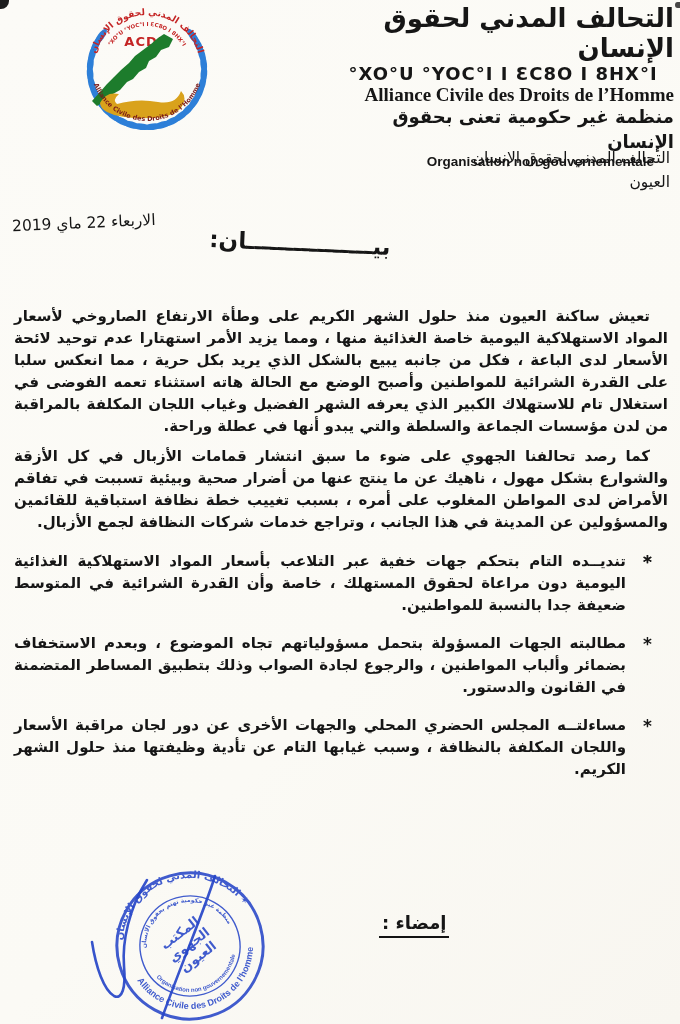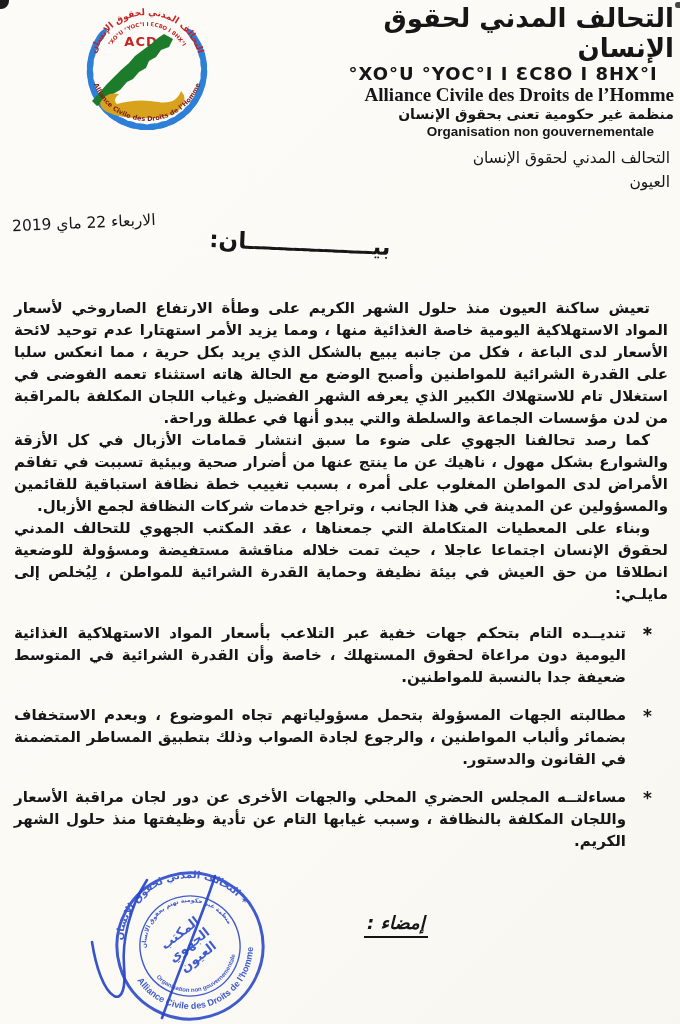--- a/index.html
+++ b/index.html
@@ -13,38 +13,38 @@
   
   .artifact{ position:absolute; background:#1c1c1c; }
   .artifact.tl{ left:0; top:0; width:9px; height:9px; border-radius:0 0 90% 0; }
   .artifact.tr{ right:0; top:2px; width:5px; height:6px; border-radius:50% 0 0 50%; opacity:.8; }
   
   .logo{ position:absolute; left:50px; top:6px; width:195px; height:132px; }
   .hdr{ position:absolute; right:6px; top:4px; width:352px; text-align:right; direction:rtl; }
   .hdr .title{ font-size:26px; font-weight:bold; letter-spacing:0; line-height:1.15; }
   .hdr .tifinagh{ direction:ltr; font-size:18px; font-weight:bold; letter-spacing:1px; text-align:center; padding-left:10px; line-height:1.1; }
   .hdr .fr{ direction:ltr; font-family:"Liberation Serif", serif; font-weight:bold; font-size:19px; text-align:right; line-height:1.15; }
-  .hdr .sub-ar{ font-size:14px; font-weight:bold; line-height:1.35;text-align:right; }
+  .hdr .sub-ar{ font-size:18px; font-weight:bold; line-height:1.35;text-align:right; }
   .hdr .sub-fr{ direction:ltr; font-family:"Liberation Sans", sans-serif; font-weight:bold; font-size:13.5px; text-align:right; padding-left:2px; padding-right:20px; line-height:1.2; }
   
   .address{ position:absolute; right:10px; top:146px; direction:rtl; text-align:right; font-size:15.5px; line-height:1.55; font-weight:400; }
   .date{ position:absolute; left:12px; top:214px; direction:rtl; font-size:15.5px; transform:rotate(-2.5deg); }
   
   .bayan{ position:absolute; left:165px; top:230px; width:270px; text-align:center; direction:rtl;
           font-size:23px; font-weight:bold; transform:rotate(2.5deg); }
   
   .body{ position:absolute; left:14px; right:12px; top:297px; direction:rtl; text-align:justify;
          font-size:15px; font-weight:bold; line-height:22px; }
-  .body p{ text-indent:18px; }
+  .body p{ text-indent:18px;margin-top:8px; }
   .bullets{ margin-top:17px; }
   .bullet{ position:relative; padding-right:42px; margin-bottom:16px; }
   .bullet .mark{ position:absolute; right:16px; top:1px; font-size:17px; font-weight:bold; }
   
-  .sign-label{ position:absolute; left:364px; top:912px; direction:rtl; font-size:18px; font-weight:bold;
-               border-bottom:2.5px solid #131313; padding:0 3px 3px 3px;font-style:italic; }
+  .sign-label{ position:absolute; left:379px; top:912px; direction:rtl; font-size:18px; font-weight:bold;
+               border-bottom:2.5px solid #131313; padding:0 3px 3px 3px; }
   .stamp{ position:absolute; left:112px; top:868px; width:156px; height:156px;
           transform:rotate(-16deg); opacity:.88; }
   .signature-svg{ position:absolute; left:52px; top:862px; width:270px; height:162px; }
 </style>
 </head>
 <body>
 
 <div class="page">
 
   <div class="artifact tl"></div>
@@ -112,21 +112,20 @@
     <div>العيون</div>
   </div>
 
   <div class="date">الاربعاء 22 ماي 2019</div>
 
   <div class="bayan">بيــــــــــــــــان:</div>
 
   <div class="body">
     <p>تعيش ساكنة العيون منذ حلول الشهر الكريم على وطأة الارتفاع الصاروخي لأسعار المواد الاستهلاكية اليومية خاصة الغذائية منها ، ومما يزيد الأمر استهتارا عدم توحيد لائحة الأسعار لدى الباعة ، فكل من جانبه يبيع بالشكل الذي يريد بكل حرية ، مما انعكس سلبا على القدرة الشرائية للمواطنين وأصبح الوضع  مع الحالة هاته استثناء تعمه الفوضى في استغلال تام للاستهلاك الكبير الذي يعرفه الشهر الفضيل وغياب اللجان المكلفة بالمراقبة من لدن مؤسسات الجماعة والسلطة والتي يبدو أنها في عطلة وراحة.</p>
     <p>كما رصد تحالفنا الجهوي على ضوء ما سبق انتشار قمامات الأزبال في كل الأزقة والشوارع بشكل مهول ، ناهيك عن ما ينتج عنها من أضرار صحية وبيئية تسببت في تفاقم الأمراض لدى المواطن المغلوب على أمره ، بسبب تغييب خطة نظافة استباقية للقائمين والمسؤولين عن المدينة في هذا الجانب ، وتراجع خدمات شركات النظافة لجمع الأزبال.</p>
-    <p>وبناء على المعطيات المتكاملة التي جمعناها ، عقد المكتب الجهوي للتحالف المدني لحقوق الإنسان اجتماعا عاجلا ، حيث تمت خلاله مناقشة مستفيضة ومسؤولة للوضعية انطلاقا من حق العيش في بيئة نظيفة وحماية القدرة الشرائية للمواطن ، لِيُخلص إلى مايلـي:</p>
 
     <div class="bullets">
       <div class="bullet">
         <span class="mark">*</span>
       </div>
       <div class="bullet">
         <span class="mark">*</span>
         <span>تنديــده التام بتحكم جهات خفية عبر التلاعب بأسعار المواد الاستهلاكية الغذائية اليومية دون مراعاة لحقوق المستهلك ، خاصة وأن القدرة الشرائية في المتوسط ضعيفة جدا بالنسبة للمواطنين.</span>
       </div>
       <div class="bullet">

